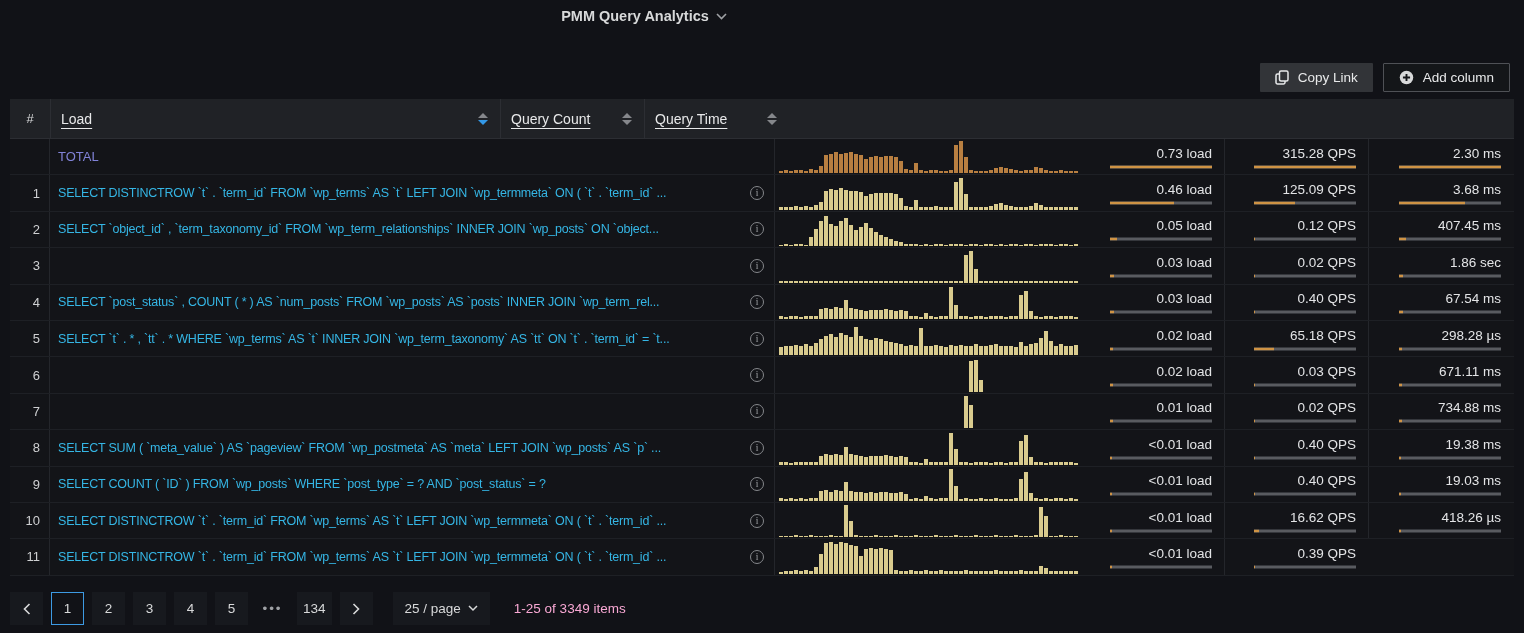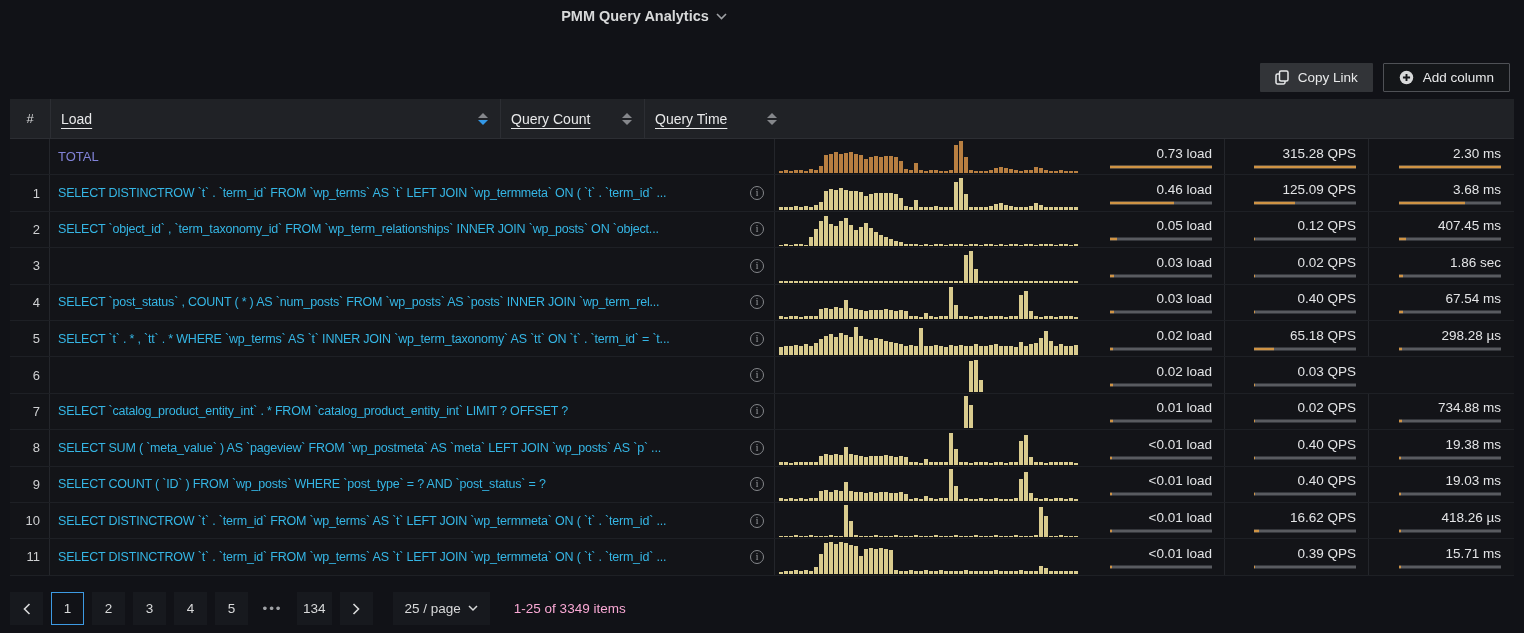--- a/index.html
+++ b/index.html
@@ -777,25 +777,32 @@
           </div>
         </div>
         <div class="td td-count">
           <div class="metric">
             <div class="mval">0.03 QPS</div>
             <div class="mbar" style="background: rgb(89, 91, 96);">
               <b style="width: 1%; background: rgb(207, 147, 68);"></b>
             </div>
           </div>
         </div>
+        <div class="td td-time">
+          <div class="metric">
+            <div class="mval">671.11 ms</div>
+            <div class="mbar" style="background: rgb(89, 91, 96);">
+              <b style="width: 3%; background: rgb(207, 147, 68);"></b>
+            </div>
+          </div>
+        </div>
       </div>
       <div class="trow">
         <div class="td td-num">7</div>
         <div class="td td-query">
-          <span class="qlink">SELECT `catalog_product_entity_int` . * FROM `catalog_product_entity_int` LIMIT ? OFFSET ?</span>
           <span class="info">i</span>
         </div>
         <div class="td td-load">
           <div class="metric">
             <div class="mval">0.01 load</div>
             <div class="mbar" style="background: rgb(89, 91, 96);">
               <b style="width: 3%; background: rgb(207, 147, 68);"></b>
             </div>
           </div>
           <div class="spark">
@@ -1231,28 +1238,20 @@
             <i style="height: 2.88px; background: rgb(217, 203, 142);"></i>
             <i style="height: 2.56px; background: rgb(217, 203, 142);"></i>
             <i style="height: 2.88px; background: rgb(217, 203, 142);"></i>
           </div>
         </div>
         <div class="td td-count">
           <div class="metric">
             <div class="mval">0.39 QPS</div>
             <div class="mbar" style="background: rgb(89, 91, 96);">
               <b style="width: 1%; background: rgb(207, 147, 68);"></b>
-            </div>
-          </div>
-        </div>
-        <div class="td td-time">
-          <div class="metric">
-            <div class="mval">15.71 ms</div>
-            <div class="mbar" style="background: rgb(89, 91, 96);">
-              <b style="width: 2%; background: rgb(207, 147, 68);"></b>
             </div>
           </div>
         </div>
       </div>
     </div>
 </div>
 
 <div class="pager">
   <div class="pg">
     <svg width="8" height="12" viewBox="0 0 8 12">

